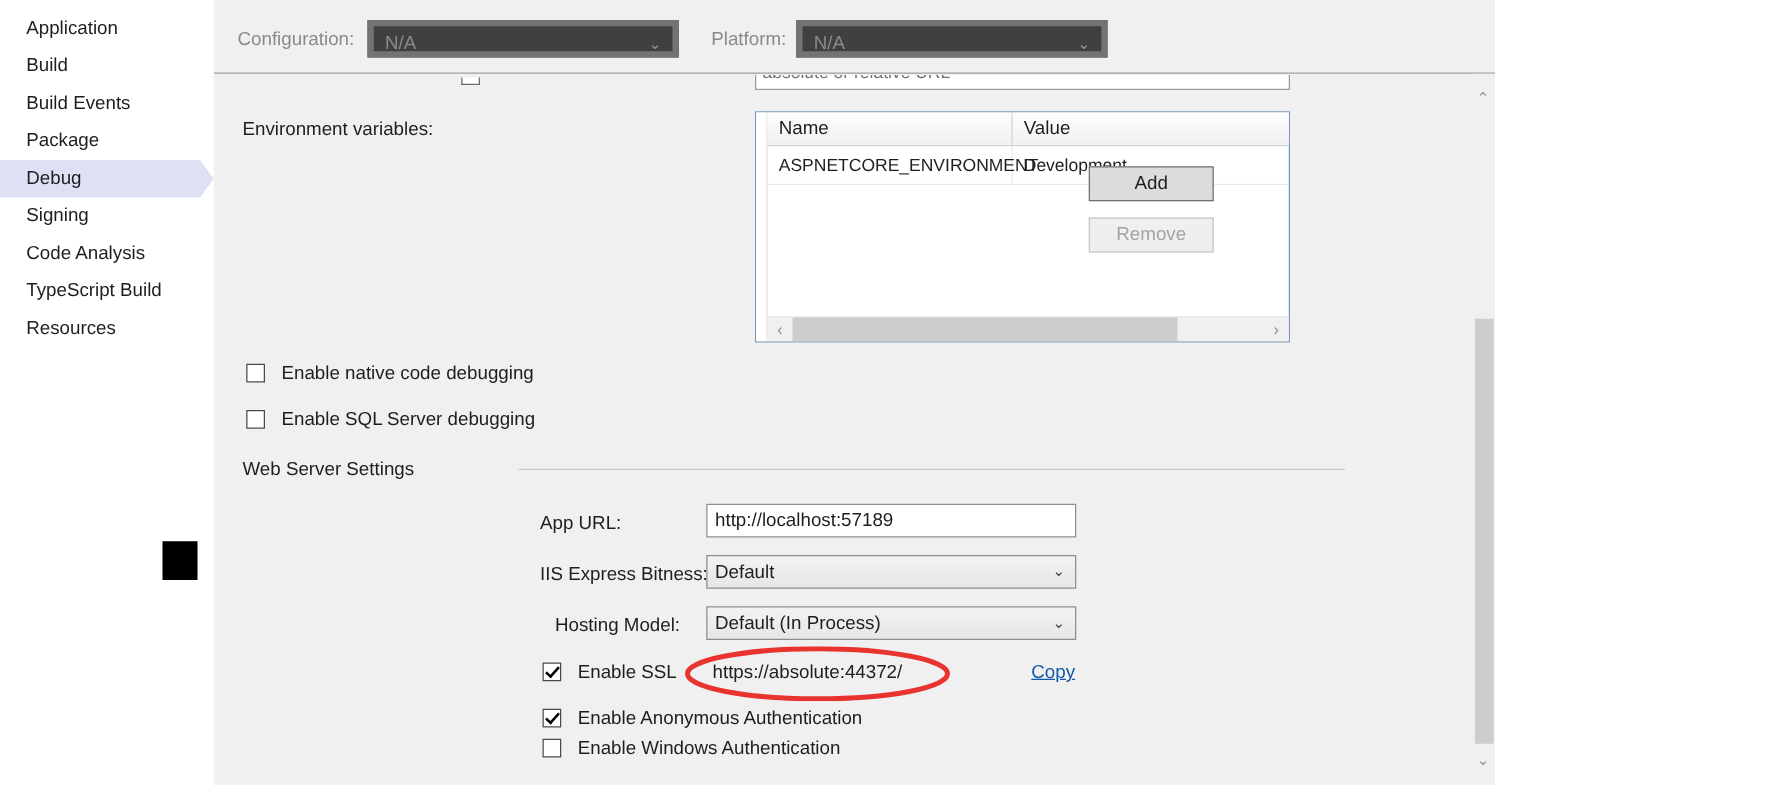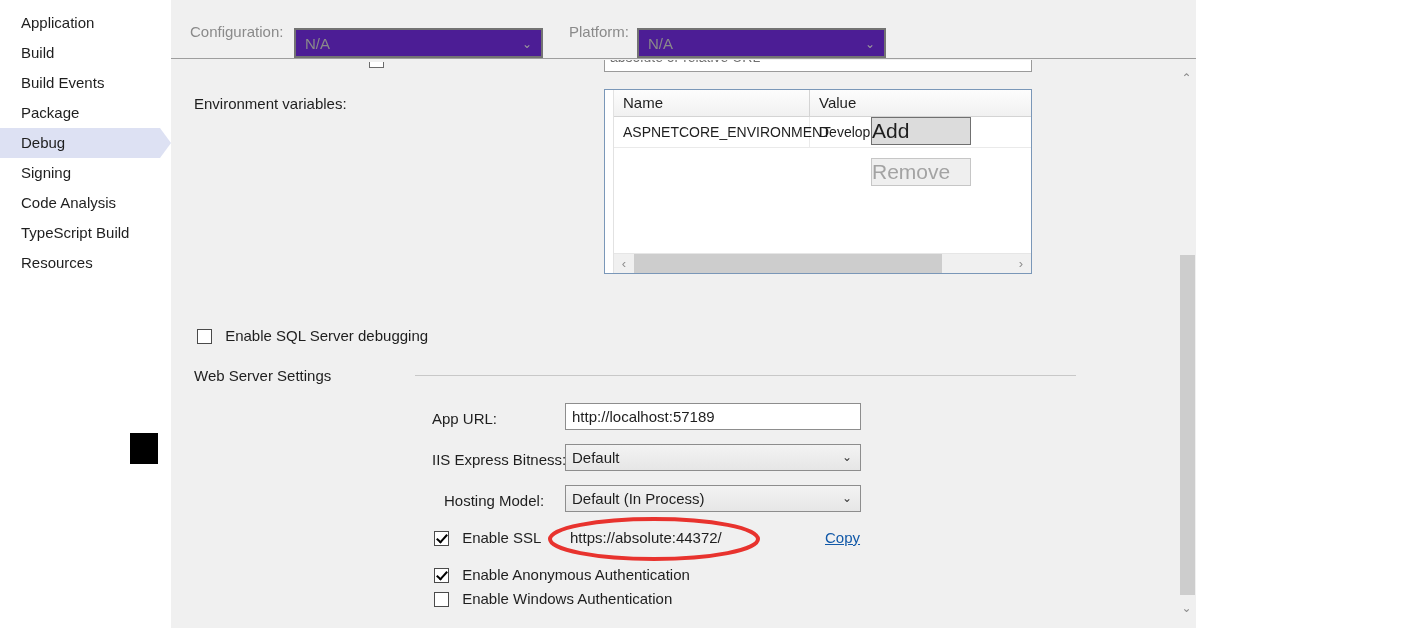--- a/index.html
+++ b/index.html
@@ -86,29 +86,28 @@
   
   .cfg-label {
     position: absolute;
     font-size: 15px;
     color: #8a8a8a;
     white-space: nowrap;
   }
   .cfg-combo {
     position: absolute;
     height: 30px;
-    background: #4c1d95;
-    border: 2px solid #737373;
+    background: #404040;
+    border: 5px solid #737373;
     box-sizing: border-box;
     color: #8a8a8a;
     font-size: 15px;
     line-height: 28px;
     padding-left: 9px;
     white-space: nowrap;
-    margin-top: 12px;
   }
   .cfg-combo .chev {
     position: absolute;
     right: 9px;
     top: 0;
     line-height: 28px;
     color: #9a9a9a;
     font-size: 12px;
   }
 
@@ -249,24 +248,25 @@
     height: 19px;
     background: #cdcdcd;
   }
 
   
   .btn {
     position: absolute;
     width: 100px;
     height: 28px;
     line-height: 26px;
-    text-align: left;
-    font-size: 21px;
-    box-sizing: border-box;
-    white-space: nowrap;
+    text-align: center;
+    font-size: 15px;
+    box-sizing: border-box;
+    white-space: nowrap;
+    margin-top: 16px;
   }
   .btn.enabled {
     background: #dcdcdc;
     border: 1px solid #707070;
     color: #1e1e1e;
   }
   .btn.disabled {
     background: #efefef;
     border: 1px solid #c6c6c6;
     color: #a3a3a3;
@@ -466,20 +466,24 @@
       <div class="grid-hscroll">
         <div class="sb-arrow left">‹</div>
         <div class="sb-thumb"></div>
         <div class="sb-arrow right">›</div>
       </div>
     </div>
 
     <div class="btn enabled" style="left:700px; top:117px;">Add</div>
     <div class="btn disabled" style="left:700px; top:158px;">Remove</div>
 
+    <div class="cb-row" style="left:26px; top:290px;">
+      <span class="cb-box"></span>
+      <span class="cb-label">Enable native code debugging</span>
+    </div>
     <div class="cb-row" style="left:26px; top:327px;">
       <span class="cb-box"></span>
       <span class="cb-label">Enable SQL Server debugging</span>
     </div>
 
     <div class="section-title" style="left:23px; top:367px;">Web Server Settings</div>
     <div class="section-rule" style="left:244px; top:375px; width:661px;"></div>
 
     <div class="form-label" style="left:261px; top:410px;">App URL:</div>
     <div class="text-input" style="left:394px; top:403px; width:296px;">

